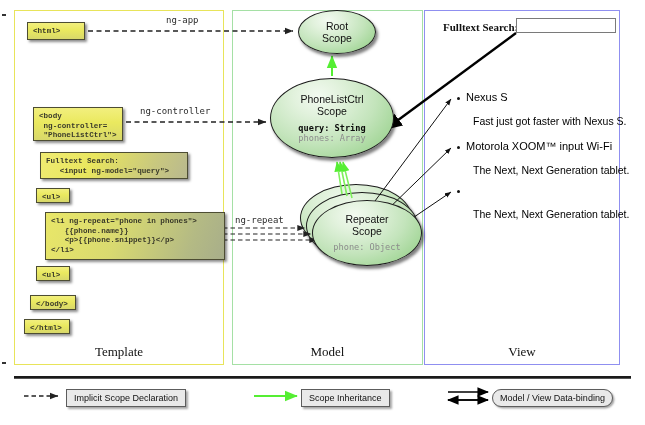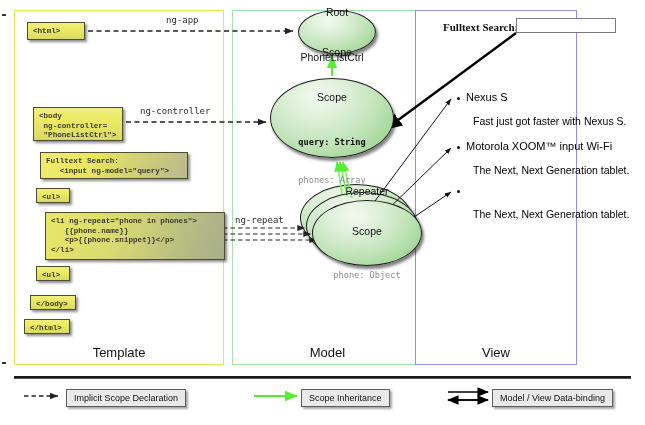--- a/index.html
+++ b/index.html
@@ -10,25 +10,25 @@
   }
   #stage{position:absolute;left:0;top:0;width:645px;height:425px;}
 
   
   #wires{position:absolute;left:0;top:0;width:645px;height:425px;pointer-events:none;z-index:5;}
 
   
   .panel{position:absolute;background:#fff;box-sizing:border-box;}
   .panel-label{
     position:absolute;bottom:4px;left:0;width:100%;text-align:center;
-    font-size:13px;color:#111;font-family:Liberation Sans, sans-serif;
+    font-size:13px;color:#111;font-family:Liberation Serif, serif;
   }
   #panel-template{left:14px;top:10px;width:210px;height:355px;border:1.5px solid #e8e45a;}
   #panel-model{left:232px;top:10px;width:191px;height:355px;border:1.5px solid #a5e0a5;}
-  #panel-view{left:415px;top:10px;width:162px;height:355px;border:1.5px solid #8f8ff0;}
+  #panel-view{left:424px;top:10px;width:196px;height:355px;border:1.5px solid #8f8ff0;}
 
   
   .edge-tick{position:absolute;left:2px;width:4px;height:1.5px;background:#333;}
 
   
   .code-box{
     position:absolute;box-sizing:border-box;
     border:1.3px solid #4d4d33;
     background:linear-gradient(180deg,#f2ef7e 0%,#eae95f 45%,#d8d86a 100%);
     font-family:Liberation Mono, monospace;
@@ -51,21 +51,21 @@
     font-size:9px;color:#2b2b2b;white-space:nowrap;
   }
 
   
   .scope{
     position:absolute;box-sizing:border-box;border-radius:50%;
     border:1.3px solid #1d1d1d;
     background:radial-gradient(ellipse at 38% 22%, #f2faf0 0%, #e2f2dd 22%, #c3e4bb 55%, #9ed492 85%, #8cc97f 100%);
     box-shadow:2px 3px 3px rgba(0,0,0,.5);
     display:flex;flex-direction:column;align-items:center;justify-content:center;
-    text-align:center;z-index:6;gap:28px;
+    text-align:center;z-index:6;
   }
   .scope .s-title{
     font-family:"Liberation Sans",sans-serif;font-size:10.5px;color:#111;line-height:12px;
   }
   .scope .s-prop{
     font-family:"DejaVu Sans Mono","Liberation Mono",monospace;font-size:8.6px;line-height:10.5px;
   }
   .s-prop.strong{color:#0b0b0b;font-weight:bold;}
   .s-prop.dim{color:#8c8c8c;}
   .scope-ghost{
@@ -173,21 +173,21 @@
   <div class="phone-item" style="top:140px">Motorola XOOM™  input Wi-Fi</div>
   <div class="phone-snip" style="top:164px">The Next, Next Generation tablet.</div>
 
   <div class="phone-bullet" style="top:190px"></div>
   <div class="phone-snip" style="top:208px">The Next, Next Generation tablet.</div>
 
   <div id="legend-rule"></div>
 
   <div class="legend-box" style="left:66px;top:389px;">Implicit Scope Declaration</div>
   <div class="legend-box" style="left:301px;top:389px;text-align:center;">Scope Inheritance</div>
-  <div class="legend-box" style="left:492px;top:389px;">Model / View Data-binding</div>
+  <div class="legend-box" style="left:492px;top:389px;border-radius:9px;">Model / View Data-binding</div>
 
   <svg id="wires" viewBox="0 0 645 425">
     <defs>
       <marker id="ah-dash" markerWidth="7" markerHeight="7" refX="6.4" refY="3" orient="auto">
         <path d="M0,0.4 L6.6,3 L0,5.6 Z" fill="#222"></path>
       </marker>
       <marker id="ah-thin" markerWidth="7" markerHeight="7" refX="6.2" refY="3" orient="auto">
         <path d="M0,0.5 L6.4,3 L0,5.5 Z" fill="#111"></path>
       </marker>
       <marker id="ah-fat" markerWidth="8" markerHeight="8" refX="6.6" refY="3.4" orient="auto">

